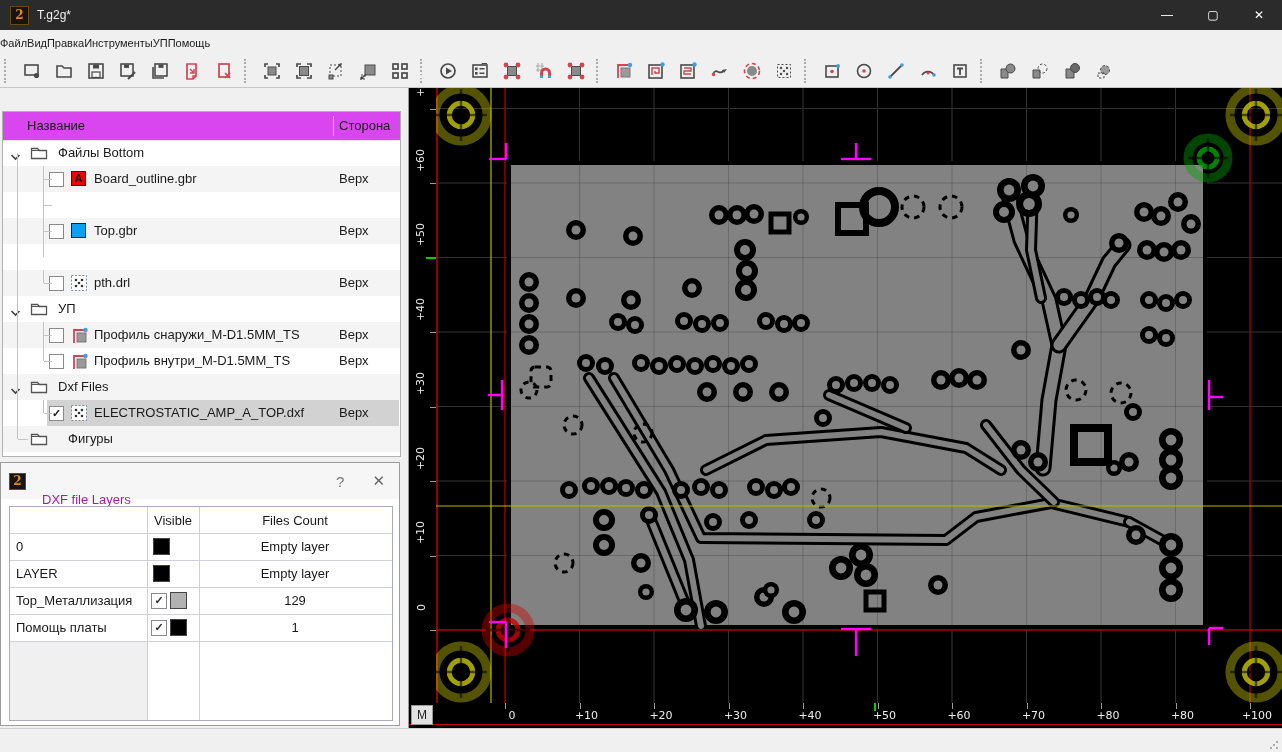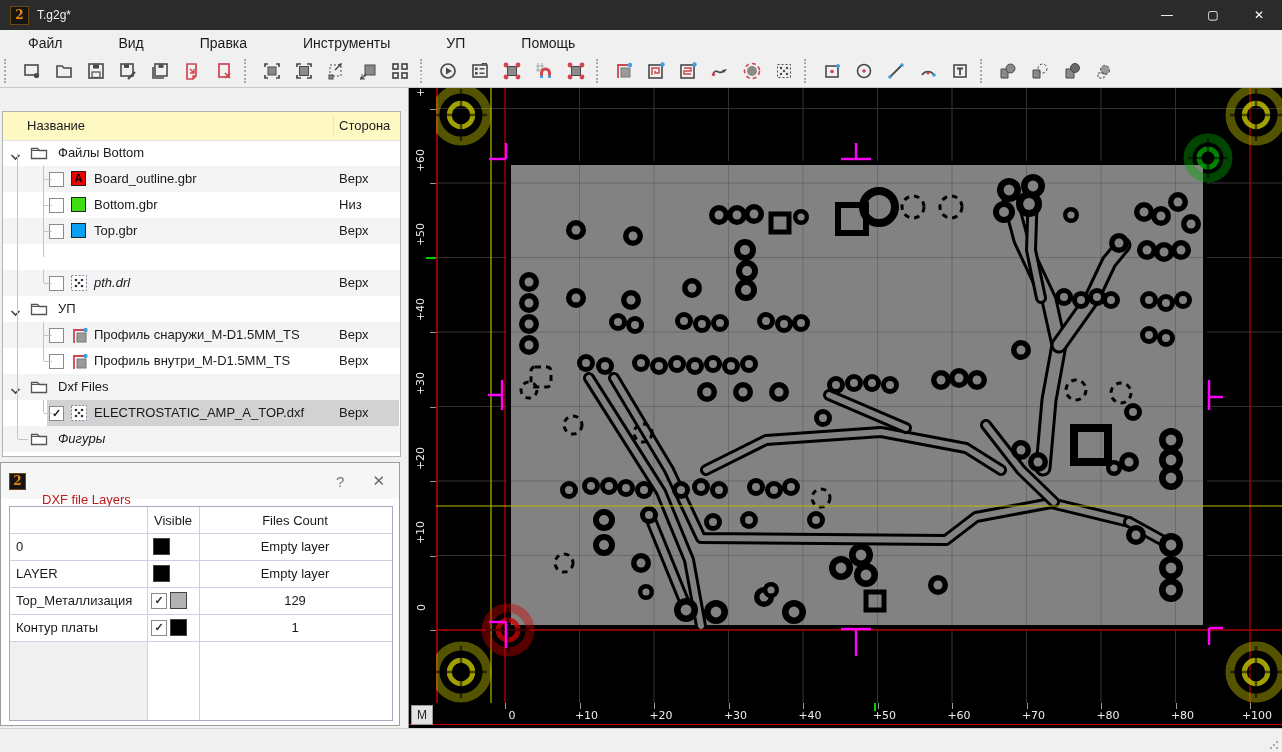--- a/index.html
+++ b/index.html
@@ -8,50 +8,50 @@
   
   .titlebar{position:absolute;left:0;top:0;width:1282px;height:30px;background:#2b2b2b;color:#eee;
             display:flex;align-items:center;}
   .appicon{width:17px;height:17px;background:#151515;color:#e8890c;font-weight:bold;
            display:flex;align-items:center;justify-content:center;font-size:12px;margin:0 8px 0 10px;
            border:1px solid #6b4a12;font-family:"DejaVu Serif",serif;}
   .wtitle{font-size:12px;color:#f0f0f0;}
   .winbtns{margin-left:auto;display:flex;height:30px;}
   .winbtn{width:46px;height:30px;display:flex;align-items:center;justify-content:center;color:#fff;font-size:12px;}
   .menubar{position:absolute;left:0;top:30px;width:1282px;height:25px;background:#f0f0f0;display:flex;align-items:center;}
-  .menuitem{padding:0 28px;height:25px;display:flex;align-items:center;font-size:14px;}
+  .menuitem{padding:0 0;height:25px;display:flex;align-items:center;font-size:11px;}
   .toolbar{position:absolute;left:0;top:55px;width:1282px;height:32px;background:#f0f0f0;
            border-bottom:1px solid #c6c6c6;display:flex;align-items:center;}
   .tsep{width:4px;height:24px;border-left:2px dotted #a8a8a8;margin:0 6px 0 4px;}
   .ticon{width:28px;height:26px;display:flex;align-items:center;justify-content:center;margin:0 2px;}
   
   .filespanel{position:absolute;left:0;top:88px;width:402px;height:370px;background:#f0f0f0;}
   .fp-header{position:absolute;left:0;top:0;width:402px;height:23px;background:#ececec;
              border-bottom:1px solid #d2d2d2;display:flex;align-items:center;font-size:13px;}
   .fp-header span.t{margin-left:8px;}
   .fp-float{margin-left:auto;margin-right:8px;}
   .fp-box{position:absolute;left:2px;top:23px;width:397px;height:344px;background:#fff;border:1px solid #b2b2b2;}
-  .fp-cols{position:absolute;left:0;top:0;width:100%;height:28px;border-bottom:1px solid #e3e3e3;background:#fef9c3;}
+  .fp-cols{position:absolute;left:0;top:0;width:100%;height:28px;border-bottom:1px solid #e3e3e3;background:#d946ef;}
   .fp-cols .c1{position:absolute;left:24px;top:6px;}
   .fp-cols .c2{position:absolute;left:336px;top:6px;}
   .fp-colsep{position:absolute;left:330px;top:4px;width:1px;height:20px;background:#e3e3e3;}
   #tree{position:absolute;left:0;top:28px;width:100%;height:316px;}
   .trow{position:absolute;left:0;width:397px;height:26px;}
   .trow .lbl{position:absolute;top:5px;font-size:13px;white-space:nowrap;}
   .trow .side{position:absolute;left:336px;top:5px;}
   .cb{position:absolute;width:13px;height:13px;background:#fff;border:1px solid #8a8a8a;top:6px;
       font-size:11px;line-height:12px;text-align:center;color:#222;font-weight:bold;}
   .sw{position:absolute;width:15px;height:15px;top:5px;border:1px solid #222;box-sizing:border-box;
       text-align:center;font-size:11px;font-weight:bold;line-height:13px;}
   .guide{position:absolute;background:#c4c4c4;}
   .selbg{position:absolute;left:44px;width:352px;height:26px;background:#d2d2d2;}
   
   .dxfdialog{position:absolute;left:0;top:462px;width:400px;height:264px;background:#fff;border:1px solid #9c9c9c;box-sizing:border-box;}
   .dlg-title{position:absolute;left:0;top:0;width:100%;height:36px;background:#f6f6f6;display:flex;align-items:center;}
-  .dlg-title .t{color:#b91c1c;font-size:13px;margin-top:36px;}
+  .dlg-title .t{color:#a21caf;font-size:13px;margin-top:36px;}
   .dlg-help{margin-left:auto;color:#777;font-size:15px;margin-right:28px;}
   .dlg-close{color:#666;font-size:15px;margin-right:14px;}
   #dlgtable{position:absolute;left:8px;top:43px;width:382px;height:213px;border:1px solid #a9a9c2;}
   .dl-line{position:absolute;background:#cfcfe2;}
   .dl-txt{position:absolute;font-size:13px;white-space:nowrap;}
   .dl-cb{position:absolute;width:14px;height:14px;border:1px solid #8a8a8a;background:#fff;
          font-size:11px;line-height:13px;text-align:center;font-weight:bold;color:#333;}
   .dl-sw{position:absolute;width:17px;height:17px;border:1px solid #444;box-sizing:border-box;}
   .dl-fill{position:absolute;background:#f0f0f0;}
   
@@ -355,45 +355,39 @@
               <path d="M1.5 5.5h8" stroke="#555"></path>
             </svg></div>
           <div class="lbl" style="left: 55px;">Файлы Bottom</div>
         </div>
         <div class="trow" style="top: 26px; background: rgb(244, 244, 244);">
           <div class="cb" style="left: 46px;"></div>
           <div class="sw" style="left: 68px; background: rgb(238, 0, 0); color: rgb(0, 0, 0);">A</div>
           <div class="lbl" style="left: 91px;">Board_outline.gbr</div>
           <div class="side">Верх</div>
         </div>
-        <div class="trow" style="top: 52px;">
-          <div class="cb" style="left: 46px;"></div>
-          <div class="sw" style="left: 68px; background: rgb(63, 221, 18);"></div>
-          <div class="lbl" style="left: 91px;">Bottom.gbr</div>
-          <div class="side">Низ</div>
-        </div>
         <div class="trow" style="top: 78px; background: rgb(244, 244, 244);">
           <div class="cb" style="left: 46px;"></div>
           <div class="sw" style="left: 68px; background: rgb(13, 159, 242);"></div>
           <div class="lbl" style="left: 91px;">Top.gbr</div>
           <div class="side">Верх</div>
         </div>
         <div class="trow" style="top: 130px; background: rgb(244, 244, 244);">
           <div class="cb" style="left: 46px;"></div>
           <div style="position: absolute; left: 68px; top: 5px;"><svg width="16" height="16">
               <rect x="0.5" y="0.5" width="15" height="15" fill="#fff" stroke="#7a8aa0" stroke-dasharray="2 1.6"></rect>
               <g fill="#333">
                 <circle cx="5" cy="5" r="1.3"></circle>
                 <circle cx="11" cy="5" r="1.3"></circle>
                 <circle cx="8" cy="8" r="1.3"></circle>
                 <circle cx="5" cy="11" r="1.3"></circle>
                 <circle cx="11" cy="11" r="1.3"></circle>
               </g>
             </svg></div>
-          <div class="lbl" style="left: 91px; font-style: italic;">pth.drl</div>
+          <div class="lbl" style="left: 91px;">pth.drl</div>
           <div class="side">Верх</div>
         </div>
         <div class="trow" style="top: 156px;">
           <div style="position: absolute; left: 7px; top: 9px;"><svg width="11" height="8">
               <path d="M1.5 2l4 4 4-4" stroke="#444" fill="none" stroke-width="1.6"></path>
             </svg></div>
           <div style="position: absolute; left: 27px; top: 5px;"><svg width="18" height="15">
               <path d="M1.5 13.5v-10h6l2 2h7v8z" fill="#fff" stroke="#555" stroke-width="1.3"></path>
               <path d="M1.5 5.5h8" stroke="#555"></path>
             </svg></div>
@@ -443,21 +437,21 @@
               </g>
             </svg></div>
           <div class="lbl" style="left: 91px;">ELECTROSTATIC_AMP_A_TOP.dxf</div>
           <div class="side">Верх</div>
         </div>
         <div class="trow" style="top: 286px; background: rgb(244, 244, 244);">
           <div style="position: absolute; left: 27px; top: 5px;"><svg width="18" height="15">
               <path d="M1.5 13.5v-10h6l2 2h7v8z" fill="#fff" stroke="#555" stroke-width="1.3"></path>
               <path d="M1.5 5.5h8" stroke="#555"></path>
             </svg></div>
-          <div class="lbl" style="left: 55px; font-style: italic;">Фигуры</div>
+          <div class="lbl" style="left: 65px;">Фигуры</div>
         </div>
         <div class="guide" style="left: 14px; top: 13px; width: 1px; height: 286px;"></div>
         <div class="guide" style="left: 40px; top: 26px; width: 1px; height: 91px;"></div>
         <div class="guide" style="left: 41px; top: 39px; width: 8px; height: 1px;"></div>
         <div class="guide" style="left: 41px; top: 65px; width: 8px; height: 1px;"></div>
         <div class="guide" style="left: 41px; top: 91px; width: 8px; height: 1px;"></div>
         <div class="guide" style="left: 40px; top: 130px; width: 1px; height: 13px;"></div>
         <div class="guide" style="left: 41px; top: 143px; width: 8px; height: 1px;"></div>
         <div class="guide" style="left: 40px; top: 182px; width: 1px; height: 39px;"></div>
         <div class="guide" style="left: 41px; top: 195px; width: 8px; height: 1px;"></div>
@@ -488,21 +482,21 @@
       <div class="dl-line" style="left: 0px; top: 53px; width: 382px; height: 1px;"></div>
       <div class="dl-txt" style="left: 6px; top: 59px;">LAYER</div>
       <div class="dl-sw" style="left: 143px; top: 58px; background: rgb(0, 0, 0);"></div>
       <div class="dl-txt" style="left: 285px; top: 59px; transform: translateX(-50%);">Empty layer</div>
       <div class="dl-line" style="left: 0px; top: 80px; width: 382px; height: 1px;"></div>
       <div class="dl-txt" style="left: 6px; top: 86px;">Top_Металлизация</div>
       <div class="dl-cb" style="left: 141px; top: 86px;">✓</div>
       <div class="dl-sw" style="left: 160px; top: 85px; background: rgb(178, 178, 178);"></div>
       <div class="dl-txt" style="left: 285px; top: 86px; transform: translateX(-50%);">129</div>
       <div class="dl-line" style="left: 0px; top: 107px; width: 382px; height: 1px;"></div>
-      <div class="dl-txt" style="left: 6px; top: 113px;">Контур платы</div>
+      <div class="dl-txt" style="left: 6px; top: 113px;">Помощь платы</div>
       <div class="dl-cb" style="left: 141px; top: 113px;">✓</div>
       <div class="dl-sw" style="left: 160px; top: 112px; background: rgb(0, 0, 0);"></div>
       <div class="dl-txt" style="left: 285px; top: 113px; transform: translateX(-50%);">1</div>
       <div class="dl-line" style="left: 0px; top: 134px; width: 382px; height: 1px;"></div>
       <div class="dl-fill" style="left: 0px; top: 135px; width: 137px; height: 78px;"></div>
     </div>
 </div>
 
 <div class="canvas" id="canvasArea">
   <svg id="pcb" width="874" height="615">

